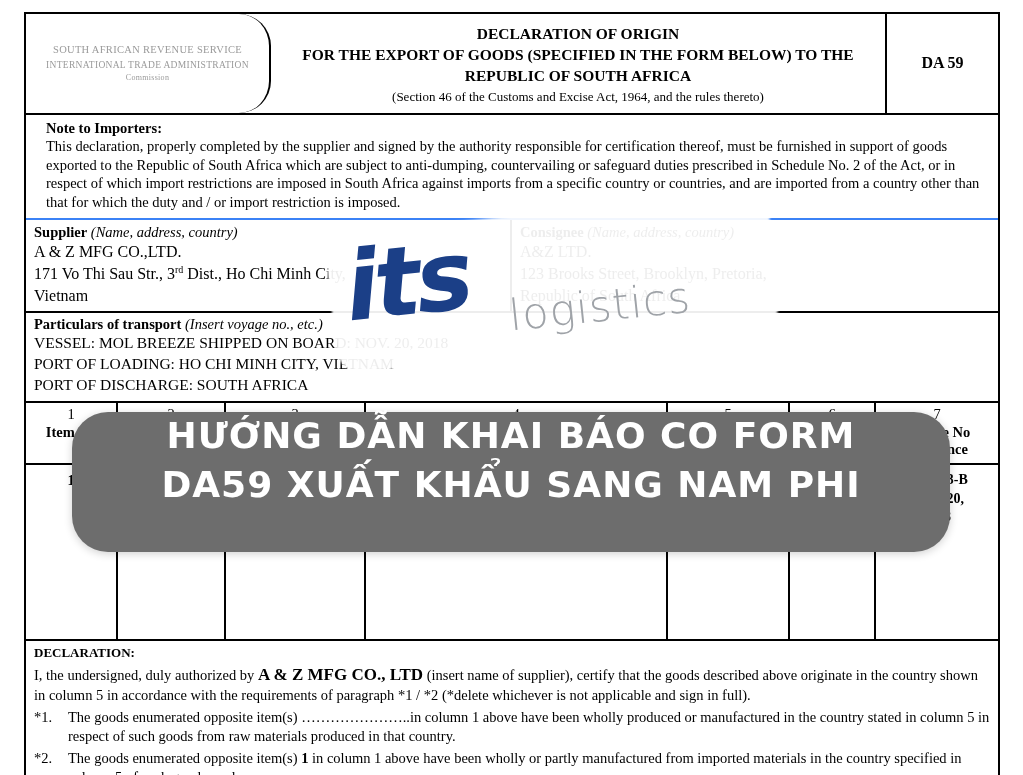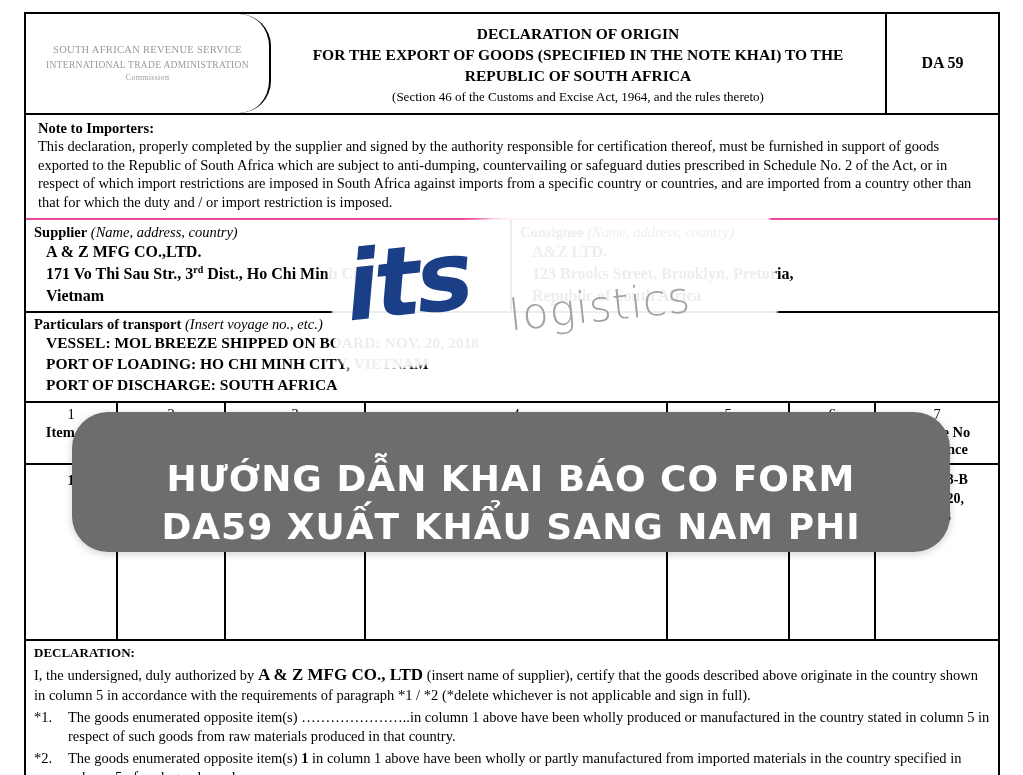--- a/index.html
+++ b/index.html
@@ -83,22 +83,22 @@
     width: 111px;
     box-sizing: border-box;
     display: flex;
     align-items: center;
     justify-content: center;
     font-weight: bold;
     font-size: 16px;
   }
   
   .note {
-    border-bottom: 2px solid #ec4899;
-    padding: 4px 8px 6px 12px;
+    border-bottom: 2px solid #3b82f6;
+    padding: 4px 8px 6px 20px;
     font-size: 14.5px;
     line-height: 1.28;
   }
   .note b { font-weight: bold; }
   
   .two-col {
     display: flex;
     border-bottom: 2px solid #000;
     min-height: 84px;
   }
@@ -112,24 +112,23 @@
     width: 50%;
     border-right: 2px solid #000;
   }
   .col-r { width: 50%; }
   .fl {
     font-size: 14.5px;
   }
   .fl b { font-weight: bold; }
   .fl i { font-style: italic; }
   .val {
-    font-weight: bold;
+    font-weight: normal;
     font-size: 16px;
     line-height: 1.35;
-    margin-left: 12px;
   }
   .val sup { font-size: 10px; vertical-align: super; }
   
   .transport {
     border-bottom: 2px solid #000;
     padding: 3px 8px 5px;
   }
   .transport .val { font-size: 15.5px; }
   
   .thead {
@@ -231,21 +230,21 @@
     position: absolute;
     left: 72px;
     top: 412px;
     width: 878px;
     height: 140px;
     background: #6d6d6d;
     border-radius: 36px;
     display: flex;
     flex-direction: column;
     align-items: center;
-    justify-content: flex-end;
+    justify-content: flex-start;
     color: #ffffff;
     text-align: center;
     font-family: "DejaVu Sans", sans-serif;
     font-weight: bold;
     font-size: 36px;
     letter-spacing: 1px;
     line-height: 1.35;
     box-shadow: 0 2px 8px rgba(0,0,0,0.18);
   }
   .banner span { display: block; white-space: nowrap; }
@@ -260,21 +259,21 @@
     <div class="hdr">
       <div class="hdr-logo">
         <div class="coat">
           <div class="l1">SOUTH AFRICAN REVENUE SERVICE</div>
           <div class="l2">INTERNATIONAL TRADE ADMINISTRATION</div>
           <div class="l3">Commission</div>
         </div>
       </div>
       <div class="hdr-title">
         <div class="t1">DECLARATION OF ORIGIN</div>
-        <div class="t2">FOR THE EXPORT OF GOODS (SPECIFIED IN THE NOTE KHAI) TO THE</div>
+        <div class="t2">FOR THE EXPORT OF GOODS (SPECIFIED IN THE FORM BELOW) TO THE</div>
         <div class="t2">REPUBLIC OF SOUTH AFRICA</div>
         <div class="t3">(Section 46 of the Customs and Excise Act, 1964, and the rules thereto)</div>
       </div>
       <div class="hdr-code">DA 59</div>
     </div>
 
     <div class="note">
       <b>Note to Importers:</b>
       <div>This declaration, properly completed by the supplier and signed by the authority responsible for certification thereof, must be furnished in support of goods exported to the Republic of South Africa which are subject to anti-dumping, countervailing or safeguard duties prescribed in Schedule No. 2 of the Act, or in respect of which import restrictions are imposed in South Africa against imports from a specific country or countries, and are imported from a country other than that for which the duty and / or import restriction is imposed.</div>
     </div>

